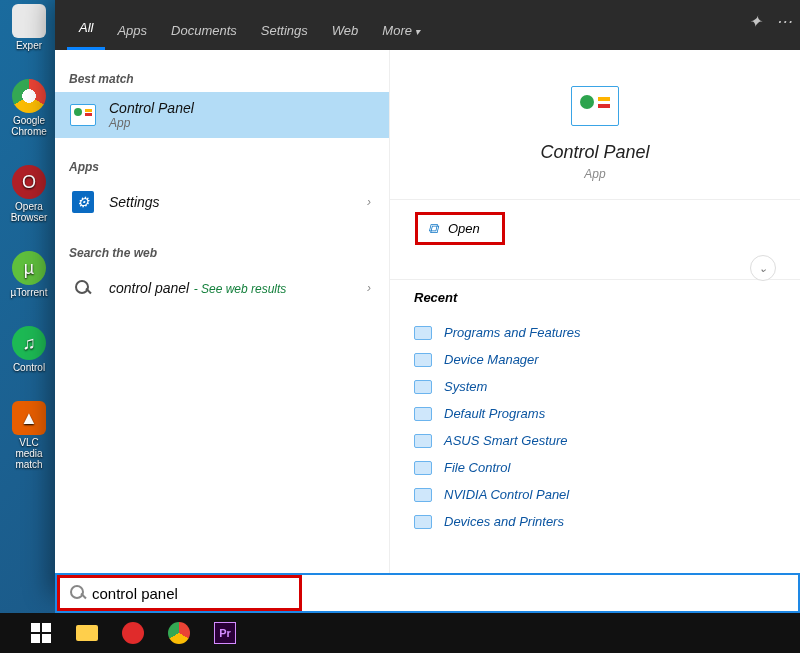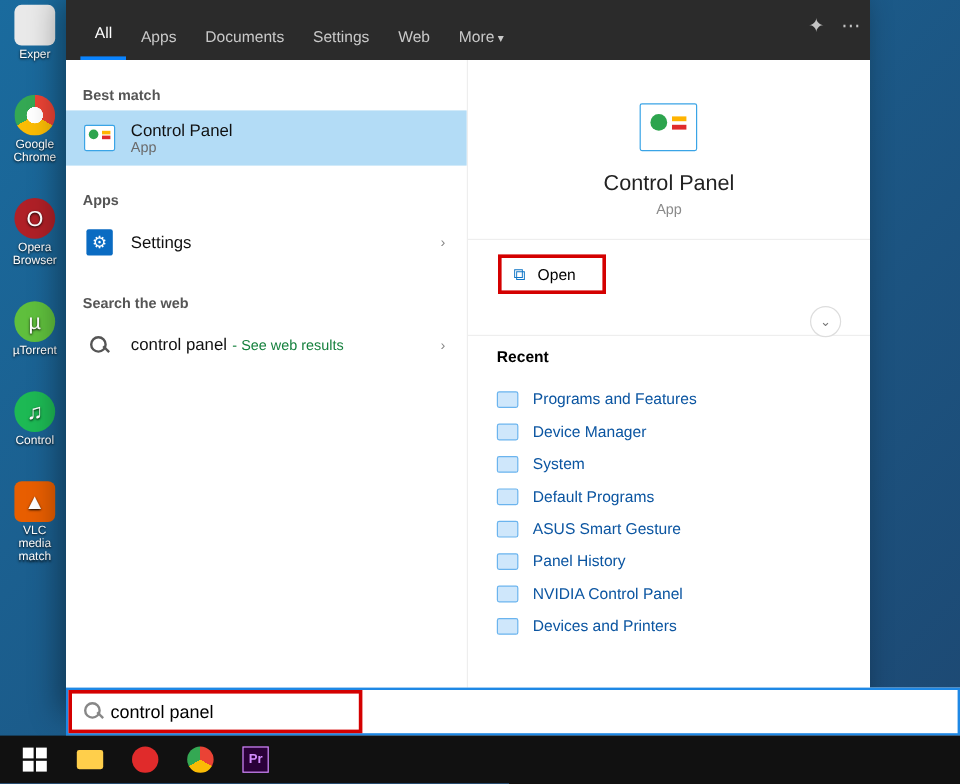--- a/index.html
+++ b/index.html
@@ -9,21 +9,21 @@
   .dicon { display: flex; flex-direction: column; align-items: center; color: #fff; font-size: 10px; text-align: center; cursor: default; text-shadow: 0 1px 2px #000; }
   .dicon .sq { width: 34px; height: 34px; border-radius: 6px; display: flex; align-items: center; justify-content: center; margin-bottom: 2px; font-size: 18px; }
   .chrome   .sq { background: radial-gradient(circle at 50% 50%, #fff 28%, transparent 29%), conic-gradient(#ea4335 0 120deg,#fbbc05 120deg 240deg,#34a853 240deg 360deg); border-radius:50%; }
   .opera    .sq { background: #b02027; color:#fff; border-radius:50%; }
   .utorrent .sq { background: #5fbf3d; color:#fff; border-radius:50%; }
   .spotify  .sq { background: #1db954; color:#fff; border-radius:50%; }
   .vlc      .sq { background: #e85e00; color:#fff; }
   .exper    .sq { background: #e9e9e9; }
 
   
-  .flyout { position: absolute; left: 55px; top: 0; width: 670px; height: 595px; background: #fff; box-shadow: -6px 0 24px rgba(0,0,0,.4); display: flex; flex-direction: column; }
+  .flyout { position: absolute; left: 55px; top: 0; width: 745px; height: 595px; background: #fff; box-shadow: -6px 0 24px rgba(0,0,0,.4); display: flex; flex-direction: column; font-style: italic; }
   .f-tabs { height: 50px; background: #2b2b2b; display: flex; align-items: flex-end; color: #c9c9c9; font-size: 13px; padding-left: 12px; gap: 0; position: relative; }
   .f-tab { padding: 14px 12px 12px; cursor: pointer; }
   .f-tab.active { color: #fff; border-bottom: 3px solid #0a84ff; }
   .f-more::after { content: " ▾"; font-size: 10px; }
   .f-rbtns { position: absolute; right: 8px; top: 12px; display: flex; gap: 14px; color: #c4c4c4; font-size: 16px; }
   .f-body { flex: 1; display: flex; min-height: 0; }
   .f-left { width: 335px; border-right: 1px solid #eee; display: flex; flex-direction: column; overflow: hidden; }
   .section-label { font-size: 12px; font-weight: 600; color: #555; padding: 10px 14px 6px; margin-top: 12px; }
   .result { display: flex; align-items: center; padding: 8px 14px; gap: 12px; cursor: pointer; }
   .result.selected { background: #b3dcf6; }
@@ -58,21 +58,21 @@
   .recent h4 { font-size: 13px; font-weight:600; margin-bottom: 14px; }
   .rlink { display:flex; align-items:center; gap:12px; padding:6px 0; color:#0b55a1; font-size:13px; cursor:pointer; }
   .rlink .mini { width:18px; height:14px; background:#cfe7fb; border:1px solid #6bb4ee; border-radius:2px; }
 
   
   .searchbar { position:absolute; left:55px; bottom:40px; width:745px; height:40px; border:2px solid #1e88e5; display:flex; align-items:center; background:#fff; }
   .searchbar .boxred { height:100%; width:245px; border:3px solid #d40000; display:flex; align-items:center; padding:0 8px; gap:8px; }
   .searchbar input { border:none; outline:none; font-size:15px; flex:1; }
 
   
-  .taskbar { position:absolute; left:0; bottom:0; width:100%; height:40px; background:#111; display:flex; padding-left:6px; gap:0; }
+  .taskbar { position:absolute; left:0; bottom:0; width:100%; height:40px; background:#111; display:flex; padding-left:18px; gap:0; }
   .tbtn { width:46px; height:40px; display:flex; align-items:center; justify-content:center; color:#fff; cursor:pointer; }
   .winlogo { display:grid; grid-template:repeat(2,9px)/repeat(2,9px); gap:2px; }
   .winlogo span { background:#fff; }
 </style>
 </head>
 <body>
 
 <div class="desktop">
 
   <div class="desktop-icons">
@@ -187,21 +187,21 @@
           <div class="rlink">
               <div class="mini"></div>
               <span>Default Programs</span>
             </div>
           <div class="rlink">
               <div class="mini"></div>
               <span>ASUS Smart Gesture</span>
             </div>
           <div class="rlink">
               <div class="mini"></div>
-              <span>Panel History</span>
+              <span>File Control</span>
             </div>
           <div class="rlink">
               <div class="mini"></div>
               <span>NVIDIA Control Panel</span>
             </div>
           <div class="rlink">
               <div class="mini"></div>
               <span>Devices and Printers</span>
             </div>
         </div>

